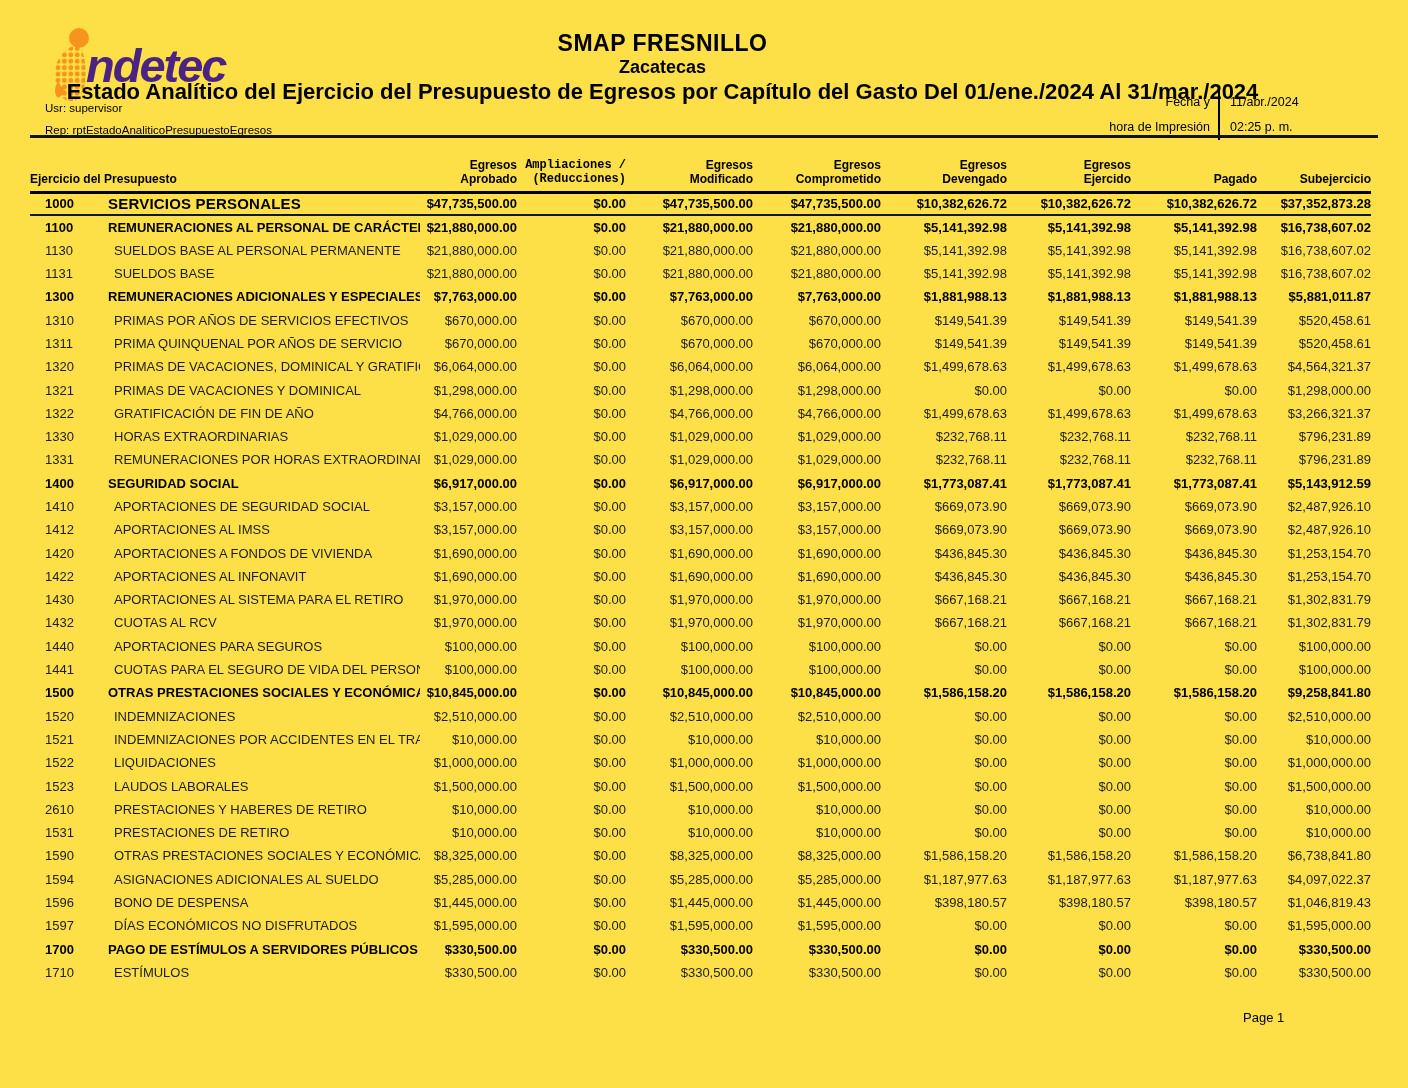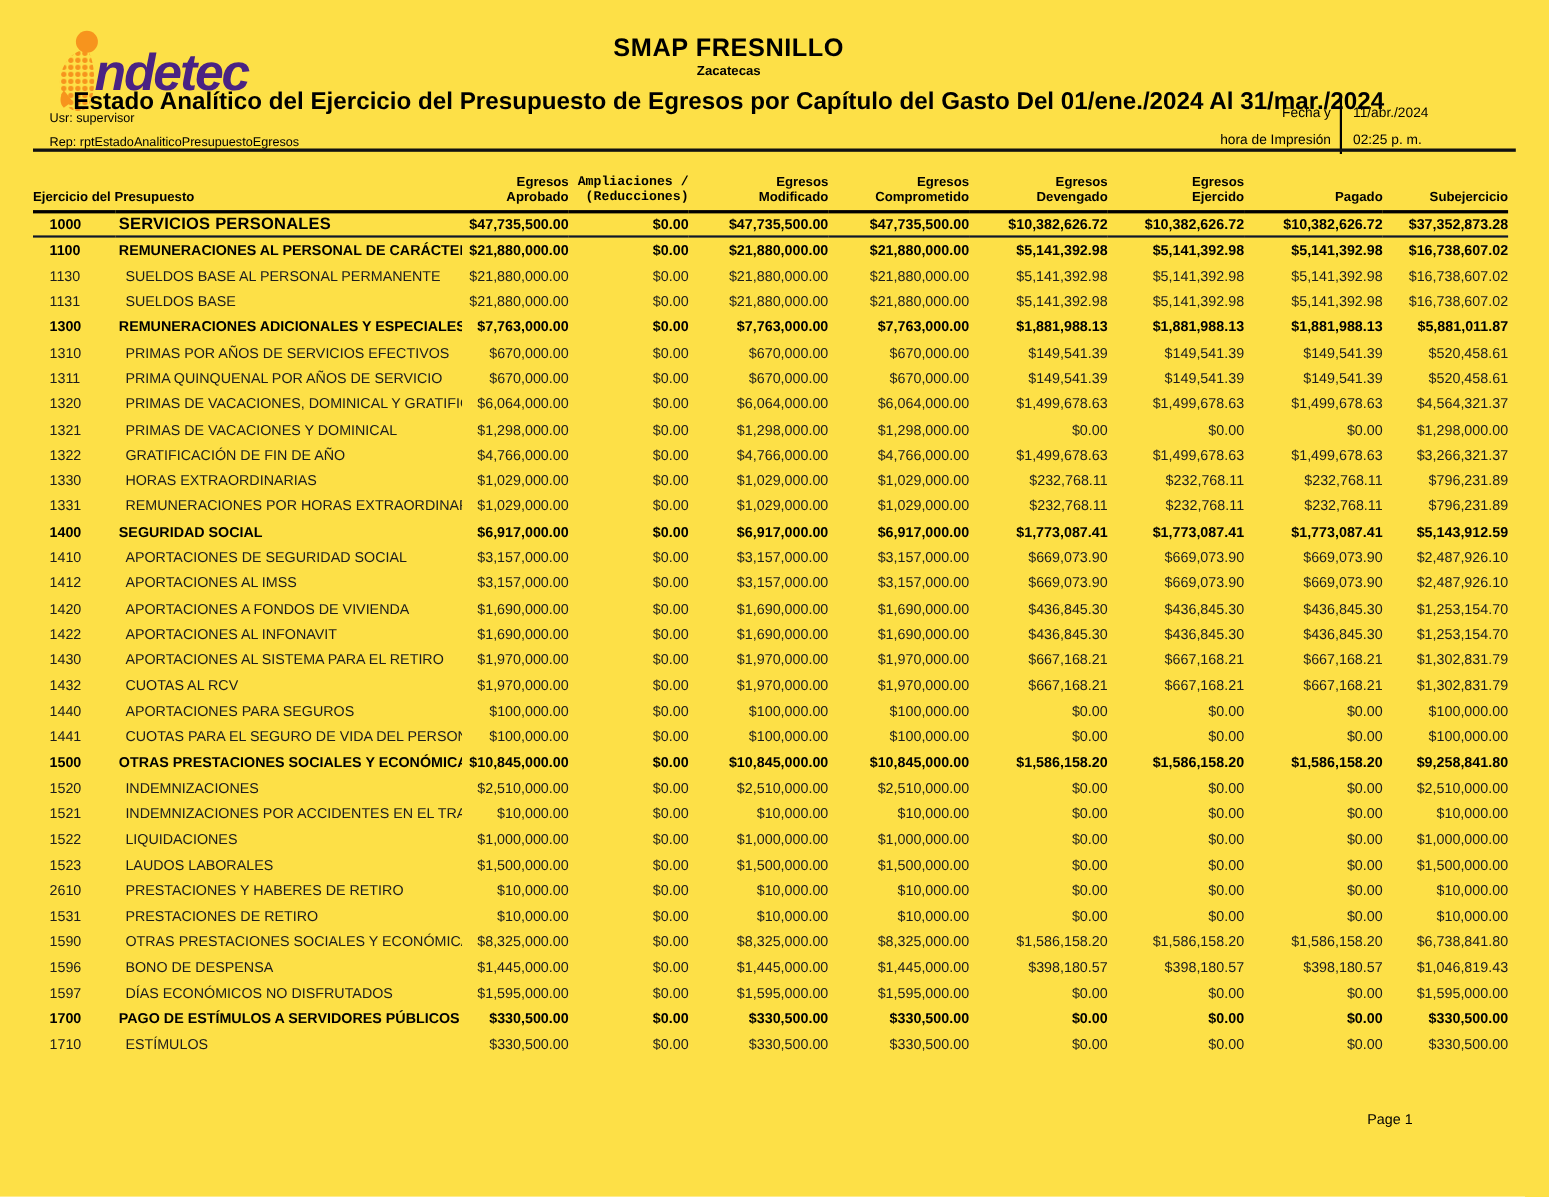--- a/index.html
+++ b/index.html
@@ -3,21 +3,21 @@
 <meta charset="utf-8">
 <style>
   html,body{margin:0;padding:0;background:#ffffff;}
   .page{position:relative;width:1408px;height:1088px;background:#fde047;overflow:hidden;
         font-family:"Liberation Sans",sans-serif;color:#000;}
   
   .logo{position:absolute;left:42px;top:26px;width:195px;height:80px;}
   .org-title{position:absolute;left:0;top:30px;width:1325px;text-align:center;
              font-size:23px;font-weight:bold;letter-spacing:.5px;}
   .org-subtitle{position:absolute;left:0;top:57px;width:1325px;text-align:center;
-             font-size:12px;font-weight:bold;}
+             font-size:18px;font-weight:bold;}
   .report-title{position:absolute;left:0;top:79px;width:1325px;text-align:center;
              font-size:22px;font-weight:bold;}
   .meta-left{position:absolute;left:45px;top:97px;font-size:11.5px;line-height:22px;}
   .meta-right{position:absolute;left:1080px;top:90px;display:flex;align-items:stretch;font-size:12.5px;}
   .meta-right .labels{width:130px;text-align:right;line-height:25px;}
   .meta-right .divider{border-left:2px solid #000;margin-left:8px;}
   .meta-right .values{padding-left:10px;line-height:25px;min-width:110px;}
   .top-rule{position:absolute;left:30px;top:135px;width:1348px;height:2.5px;background:#111;}
   
   table.budget{position:absolute;left:30px;top:141px;width:1341px;
@@ -469,20 +469,32 @@
       <td class="c-num">$8,325,000.00</td>
       <td class="c-num">$0.00</td>
       <td class="c-num">$8,325,000.00</td>
       <td class="c-num">$8,325,000.00</td>
       <td class="c-num">$1,586,158.20</td>
       <td class="c-num">$1,586,158.20</td>
       <td class="c-num">$1,586,158.20</td>
       <td class="c-num">$6,738,841.80</td>
     </tr>
         <tr class="item">
+      <td class="c-code">1594</td>
+      <td class="c-label">ASIGNACIONES ADICIONALES AL SUELDO</td>
+      <td class="c-num">$5,285,000.00</td>
+      <td class="c-num">$0.00</td>
+      <td class="c-num">$5,285,000.00</td>
+      <td class="c-num">$5,285,000.00</td>
+      <td class="c-num">$1,187,977.63</td>
+      <td class="c-num">$1,187,977.63</td>
+      <td class="c-num">$1,187,977.63</td>
+      <td class="c-num">$4,097,022.37</td>
+    </tr>
+        <tr class="item">
       <td class="c-code">1596</td>
       <td class="c-label">BONO DE DESPENSA</td>
       <td class="c-num">$1,445,000.00</td>
       <td class="c-num">$0.00</td>
       <td class="c-num">$1,445,000.00</td>
       <td class="c-num">$1,445,000.00</td>
       <td class="c-num">$398,180.57</td>
       <td class="c-num">$398,180.57</td>
       <td class="c-num">$398,180.57</td>
       <td class="c-num">$1,046,819.43</td>

